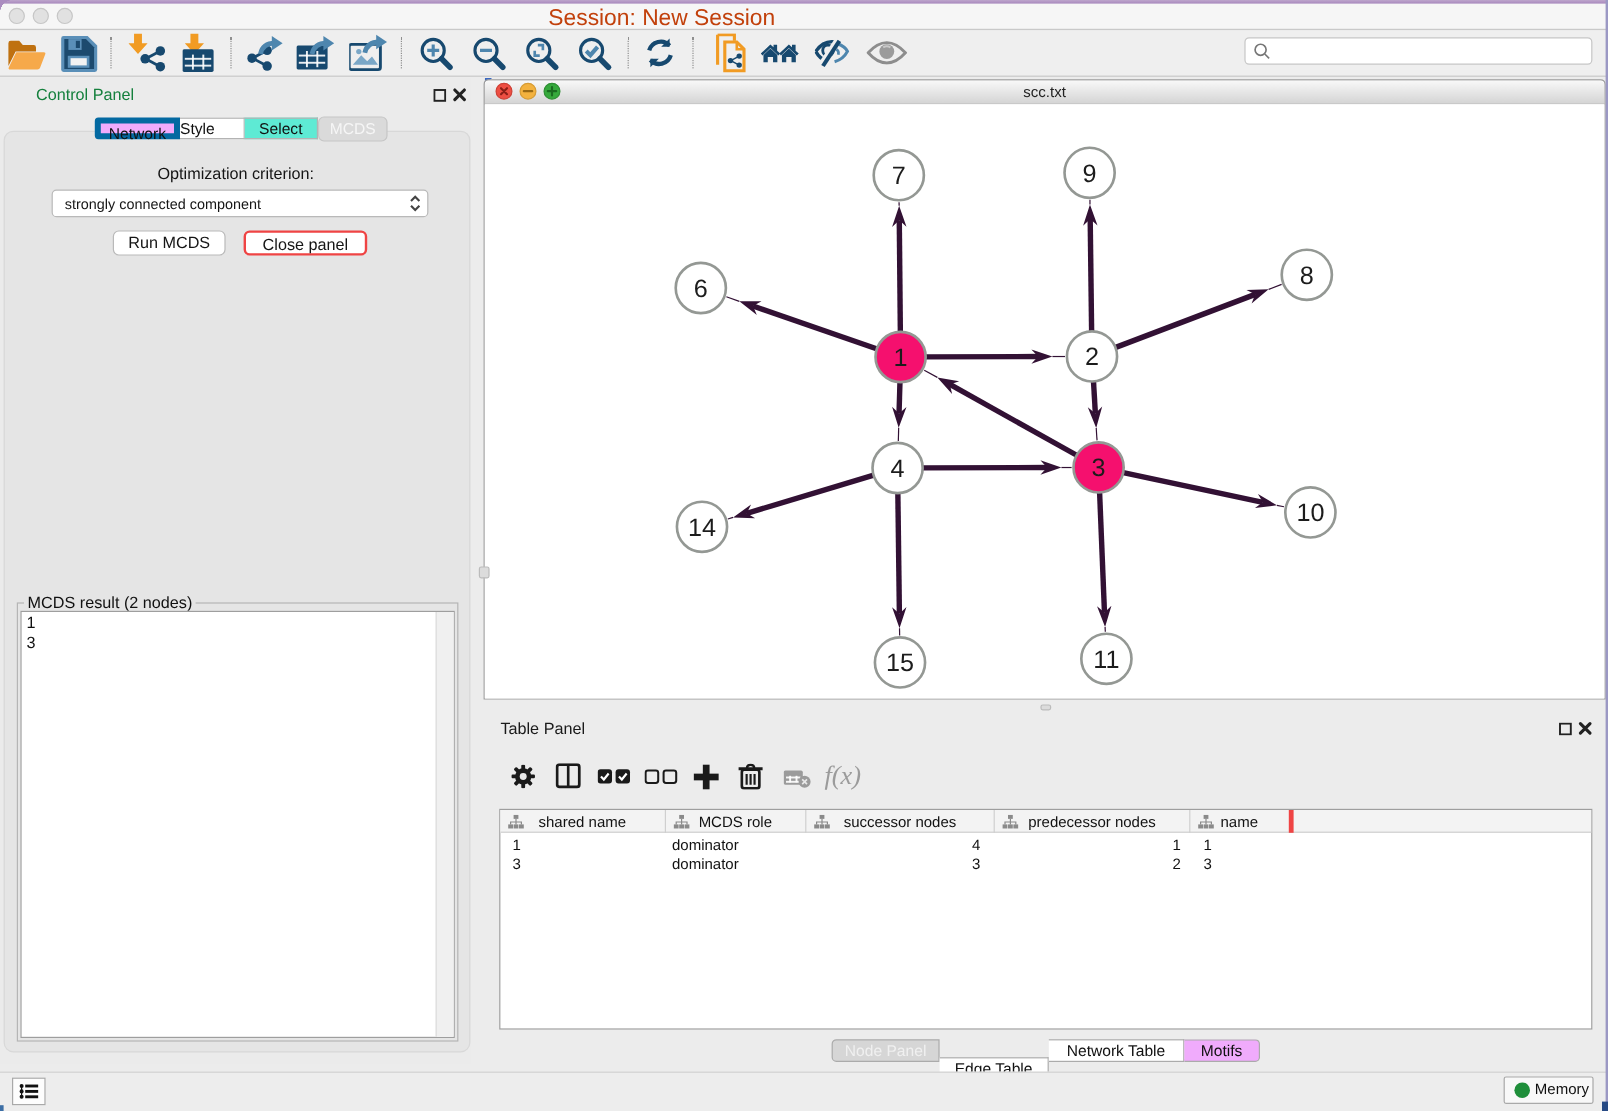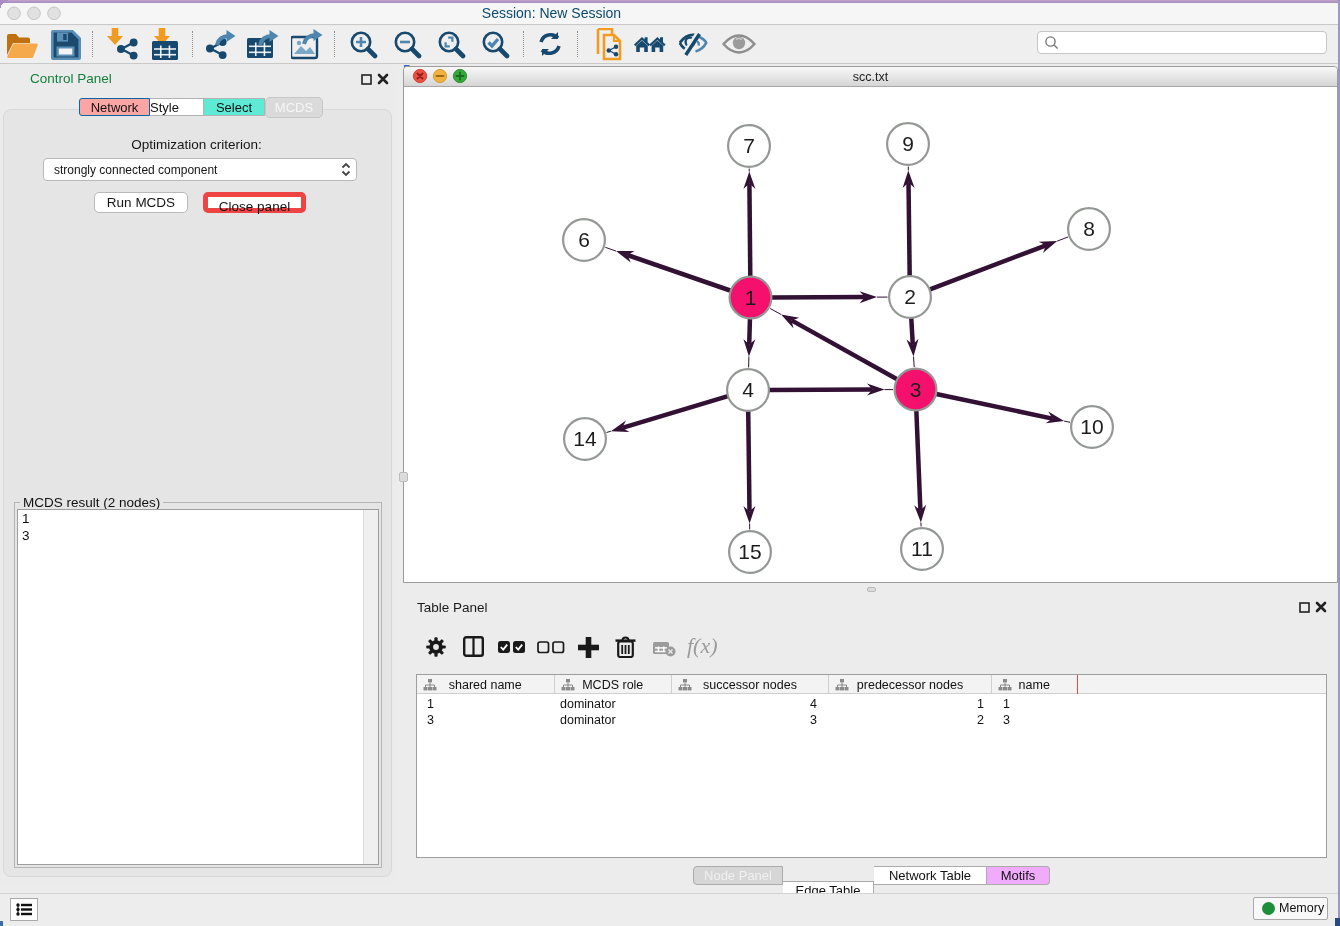--- a/index.html
+++ b/index.html
@@ -7,21 +7,21 @@
 .abs { position:absolute; }
 </style></head>
 <body>
 
 <div class="abs" style="left:0;top:0;width:1340px;height:25px;background:#f6f6f6;border-bottom:1px solid #c9c9c9"></div>
 <svg style="position:absolute;left:0;top:0" width="70" height="26">
     <circle cx="14" cy="13.3" r="6.3" fill="#e1e1e1" stroke="#c6c6c6" stroke-width="1"></circle>
     <circle cx="34" cy="13.3" r="6.3" fill="#e1e1e1" stroke="#c6c6c6" stroke-width="1"></circle>
     <circle cx="54" cy="13.3" r="6.3" fill="#e1e1e1" stroke="#c6c6c6" stroke-width="1"></circle>
   </svg>
-<div class="abs" style="left:0;top:4.5px;width:1103px;text-align:center;font-size:14px;color:#0c4a6e">Session: New Session</div>
+<div class="abs" style="left:0;top:4.5px;width:1103px;text-align:center;font-size:19px;color:#c2410c">Session: New Session</div>
 
 <div class="abs" style="left:0;top:26px;width:1340px;height:38px;background:#efefef;border-bottom:1px solid #c9c9c9"></div>
 <div style="position:absolute;left:92px;top:31px;height:26px;border-left:1.6px dotted #8f8f8f"></div>
 <div style="position:absolute;left:192px;top:31px;height:26px;border-left:1.6px dotted #8f8f8f"></div>
 <div style="position:absolute;left:334px;top:31px;height:26px;border-left:1.6px dotted #8f8f8f"></div>
 <div style="position:absolute;left:523px;top:31px;height:26px;border-left:1.6px dotted #8f8f8f"></div>
 <div style="position:absolute;left:577px;top:31px;height:26px;border-left:1.6px dotted #8f8f8f"></div>
 <svg style="position:absolute;left:6px;top:30px" width="34" height="29" viewBox="0 0 34 29">
     <path d="M1 25 V6 q0-2 2-2 h7 l3 3.5 h9 q2 0 2 2 V13 H7 z" fill="#bf7110"></path>
     <path d="M7.5 13.5 h23 q1.8 0 1.2 1.7 l-4.3 11.3 q-0.5 1.5 -2.2 1.5 H2.5 q-1.8 0 -1.2 -1.7 z" fill="#f6a94a"></path>
@@ -144,31 +144,31 @@
     <rect x="1" y="1" width="9" height="9" fill="none" stroke="#222" stroke-width="1.6"></rect>
   </svg>
 <svg style="position:absolute;left:377px;top:73px" width="12" height="12" viewBox="0 0 12 12">
     <path d="M2 2 L10 10 M10 2 L2 10" stroke="#222" stroke-width="2.6" stroke-linecap="round"></path>
   </svg>
 
 <div class="abs" style="left:3px;top:109px;width:389px;height:768px;background:#e5e5e5;border:1px solid #d8d8d8;border-radius:8px"></div>
 
 <div class="abs" style="left:265px;top:97px;width:58px;height:21px;background:#dadada;border:1px solid #c6c6c6;border-radius:5px;text-align:center;font-size:13px;color:#f6f6f6;line-height:20px">MCDS</div>
 <div class="abs" style="left:79px;top:97.5px;width:186px;height:18px">
-  <div class="abs" style="left:0;top:0;width:71px;height:18px;background:#fca5a5;border:1px solid #0369a1;border-radius:3px 0 0 3px;text-align:center;font-size:13px;color:#111;line-height:17px">Network</div>
+  <div class="abs" style="left:0;top:0;width:71px;height:18px;background:#f0abfc;border:5px solid #0369a1;border-radius:3px 0 0 3px;text-align:center;font-size:13px;color:#111;line-height:17px">Network</div>
   <div class="abs" style="left:71px;top:0;width:54px;height:18px;background:#fff;border:1px solid #b3b3b3;border-left:none;text-align:left;font-size:13px;color:#111;line-height:17px">Style</div>
   <div class="abs" style="left:125px;top:0;width:61px;height:18px;background:#5eead4;border:1px solid #b3b3b3;border-left:none;text-align:center;font-size:13px;color:#111;line-height:17px">Select</div>
 </div>
 <div class="abs" style="left:0;top:137px;width:393px;text-align:center;font-size:13.5px;color:#151515">Optimization criterion:</div>
 <div class="abs" style="left:43px;top:158px;width:314px;height:23px;background:#fff;border:1px solid #b9b9b9;border-radius:4px;font-size:12px;color:#151515;line-height:22px;padding-left:10px">strongly connected component</div>
 <svg class="abs" style="left:340px;top:162px" width="12" height="15" viewBox="0 0 12 15">
     <path d="M2.5 5.5 L6 2 L9.5 5.5 M2.5 9.5 L6 13 L9.5 9.5" fill="none" stroke="#444" stroke-width="1.8"></path>
   </svg>
 <div class="abs" style="left:94px;top:192px;width:94px;height:21px;background:#fff;border:1px solid #b9b9b9;border-radius:5px;text-align:center;font-size:13.5px;color:#151515;line-height:20px">Run MCDS</div>
-<div class="abs" style="left:203px;top:192px;width:103px;height:21px;background:#fff;border:5px solid #ef4444;border-radius:5px;text-align:center;font-size:13.5px;color:#151515;line-height:20px">Close panel</div>
+<div class="abs" style="left:203px;top:192px;width:103px;height:21px;background:#fff;border:2px solid #ef4444;border-radius:5px;text-align:center;font-size:13.5px;color:#151515;line-height:20px">Close panel</div>
 
 <div class="abs" style="left:14px;top:502px;width:368px;height:366px;border:1px solid #b5b5b5"></div>
 <div class="abs" style="left:20px;top:495px;background:#e5e5e5;padding:0 3px;font-size:13.5px;color:#111">MCDS result (2 nodes)</div>
 <div class="abs" style="left:17px;top:509px;width:362px;height:356px;background:#fff;border:1px solid #9e9e9e"></div>
 <div class="abs" style="left:363px;top:510px;width:15px;height:354px;background:#f0f0f0;border-left:1px solid #dcdcdc"></div>
 <div class="abs" style="left:22px;top:511px;font-size:13.5px;color:#111;line-height:16.5px">1<br>3</div>
 
 <svg class="abs" style="left:404px;top:64.5px" width="6" height="6" viewBox="0 0 6 6">
     <path d="M0 0 h6 L0 6 z" fill="#3a68c0"></path>
   </svg>
@@ -344,21 +344,21 @@
 <div style="position:absolute;left:829.0px;top:675px;width:163.0px;height:19px;border-right:1px solid #cfcfcf">
     <div style="position:absolute;left:50%;transform:translateX(-50%);top:3px;font-size:12.5px;color:#111;white-space:nowrap">predecessor nodes</div>
   </div>
 <svg style="position:absolute;left:835.0px;top:679px" width="14" height="12" viewBox="0 0 14 12">
     <rect x="5" y="0" width="4" height="3.4" fill="#8a8a8a"></rect>
     <rect x="0.5" y="8" width="4" height="3.4" fill="#8a8a8a"></rect>
     <rect x="5" y="8" width="4" height="3.4" fill="#8a8a8a"></rect>
     <rect x="9.5" y="8" width="4" height="3.4" fill="#8a8a8a"></rect>
     <path d="M7 3.5 v2.5 M2.5 8 v-2 h9 v2 M7 5.5 v2.5" stroke="#8a8a8a" stroke-width="1" fill="none"></path>
   </svg>
-<div style="position:absolute;left:992.0px;top:675px;width:85.5px;height:19px;border-right:1px solid #ef4444">
+<div style="position:absolute;left:992.0px;top:675px;width:85.5px;height:19px;border-right:4px solid #ef4444">
     <div style="position:absolute;left:50%;transform:translateX(-50%);top:3px;font-size:12.5px;color:#111;white-space:nowrap">name</div>
   </div>
 <svg style="position:absolute;left:998.0px;top:679px" width="14" height="12" viewBox="0 0 14 12">
     <rect x="5" y="0" width="4" height="3.4" fill="#8a8a8a"></rect>
     <rect x="0.5" y="8" width="4" height="3.4" fill="#8a8a8a"></rect>
     <rect x="5" y="8" width="4" height="3.4" fill="#8a8a8a"></rect>
     <rect x="9.5" y="8" width="4" height="3.4" fill="#8a8a8a"></rect>
     <path d="M7 3.5 v2.5 M2.5 8 v-2 h9 v2 M7 5.5 v2.5" stroke="#8a8a8a" stroke-width="1" fill="none"></path>
   </svg>
 

